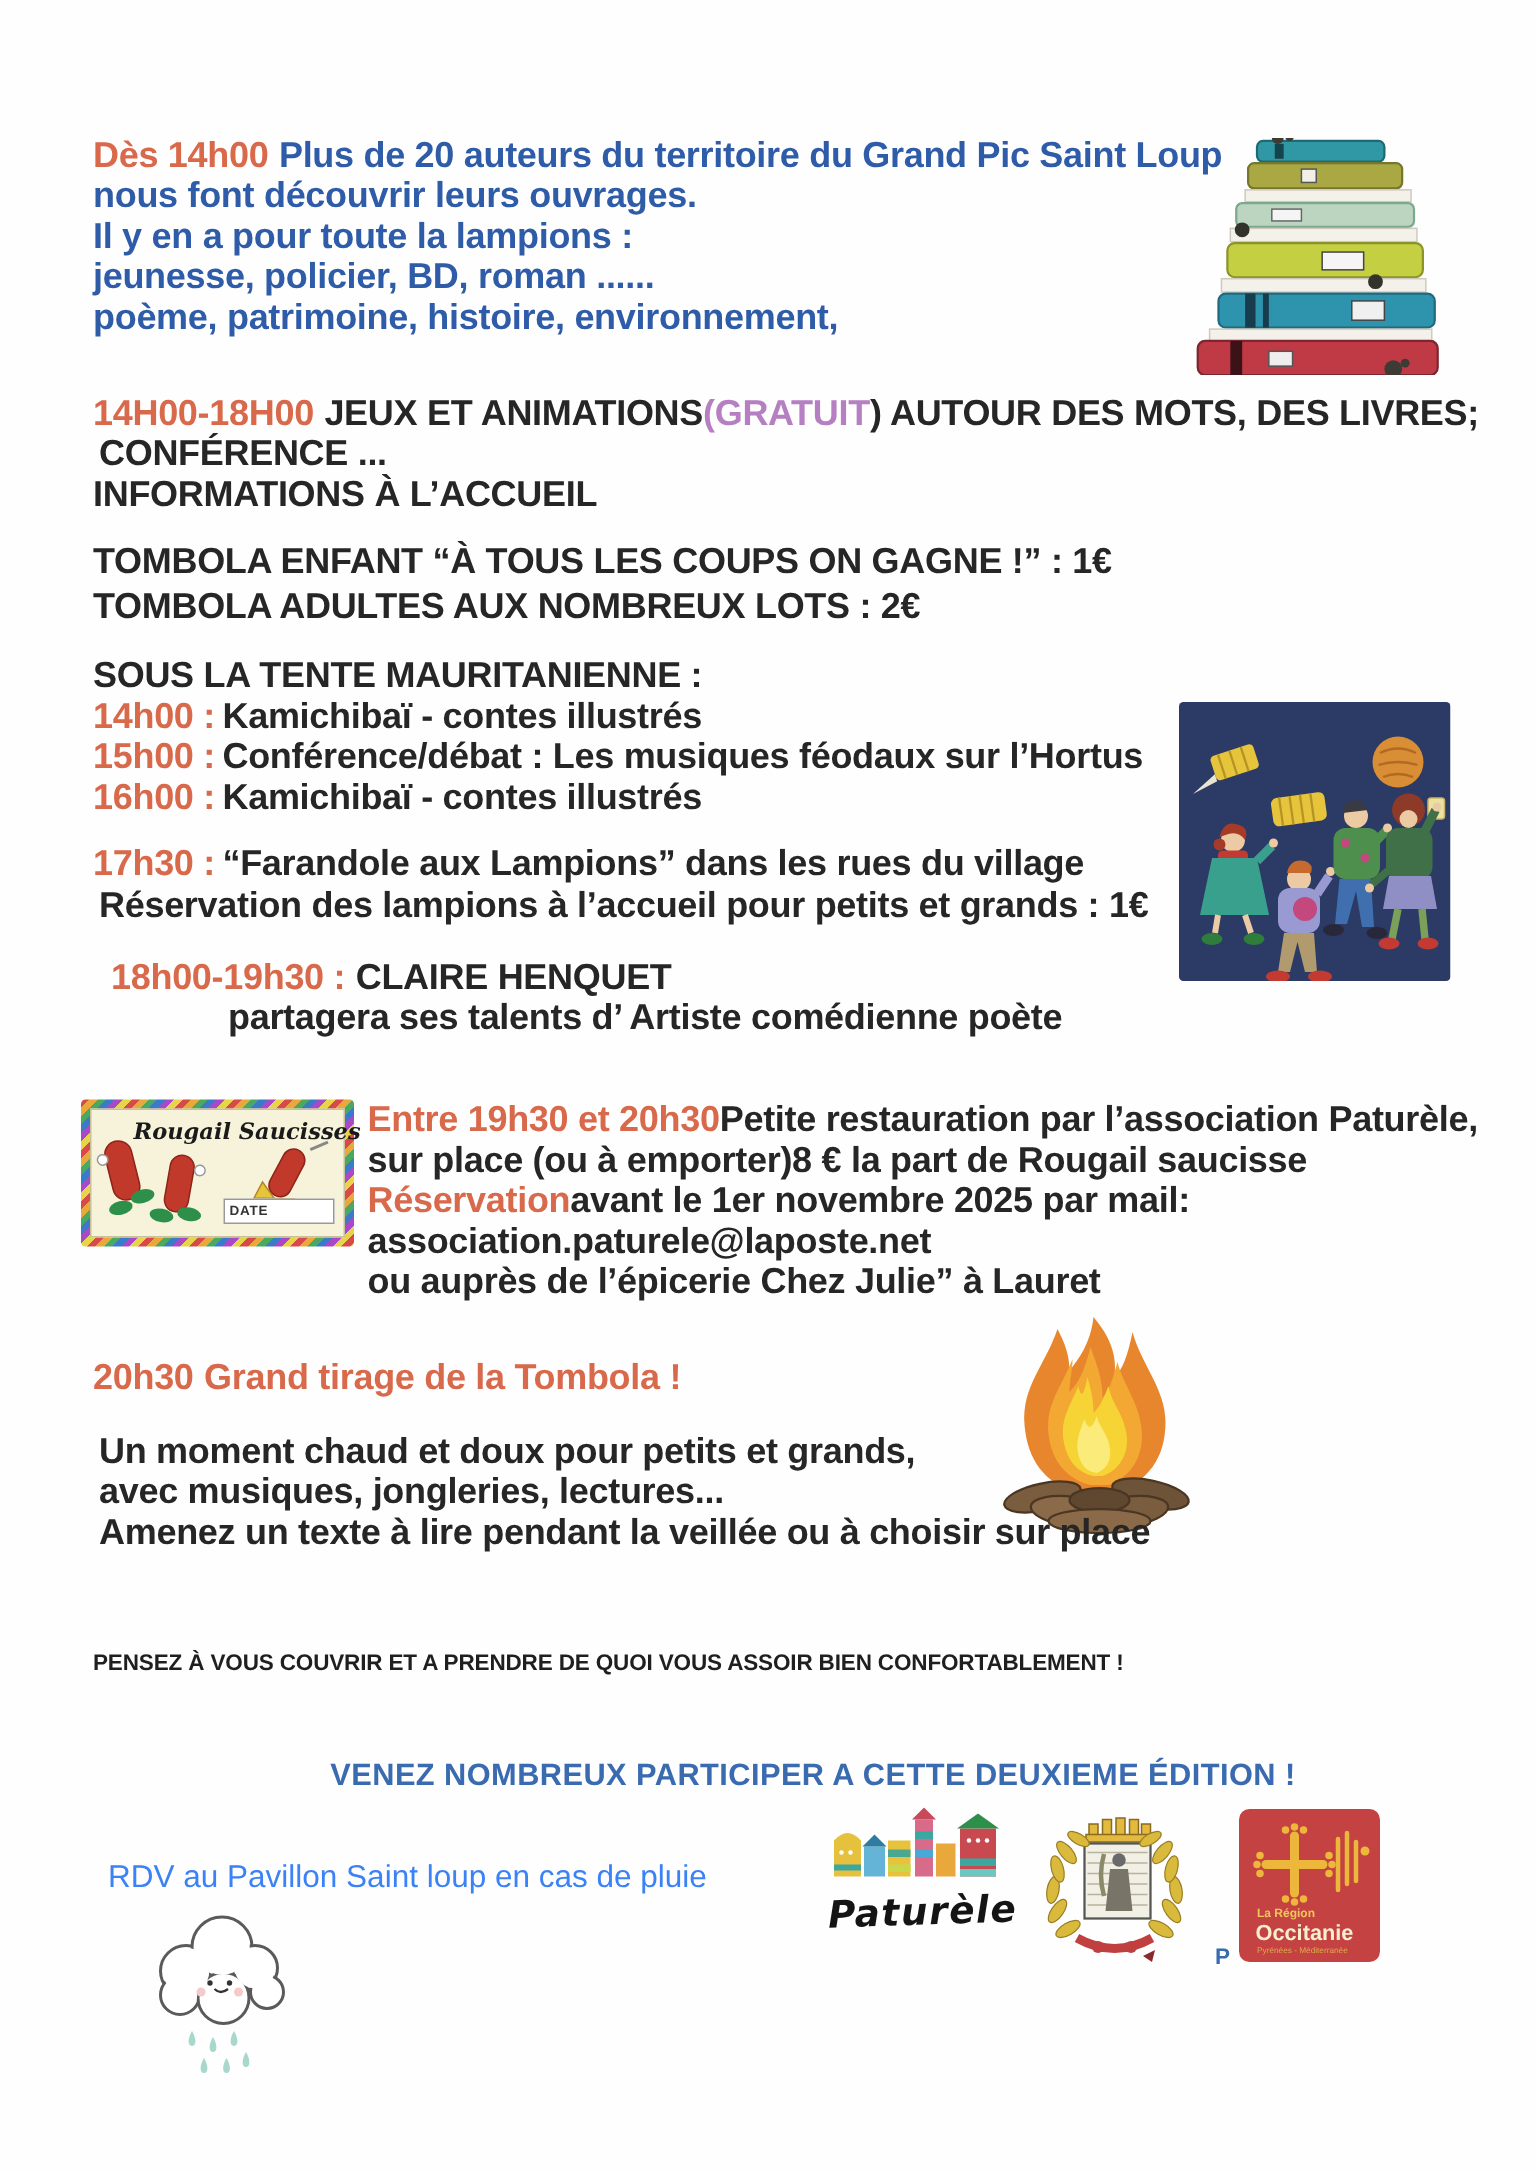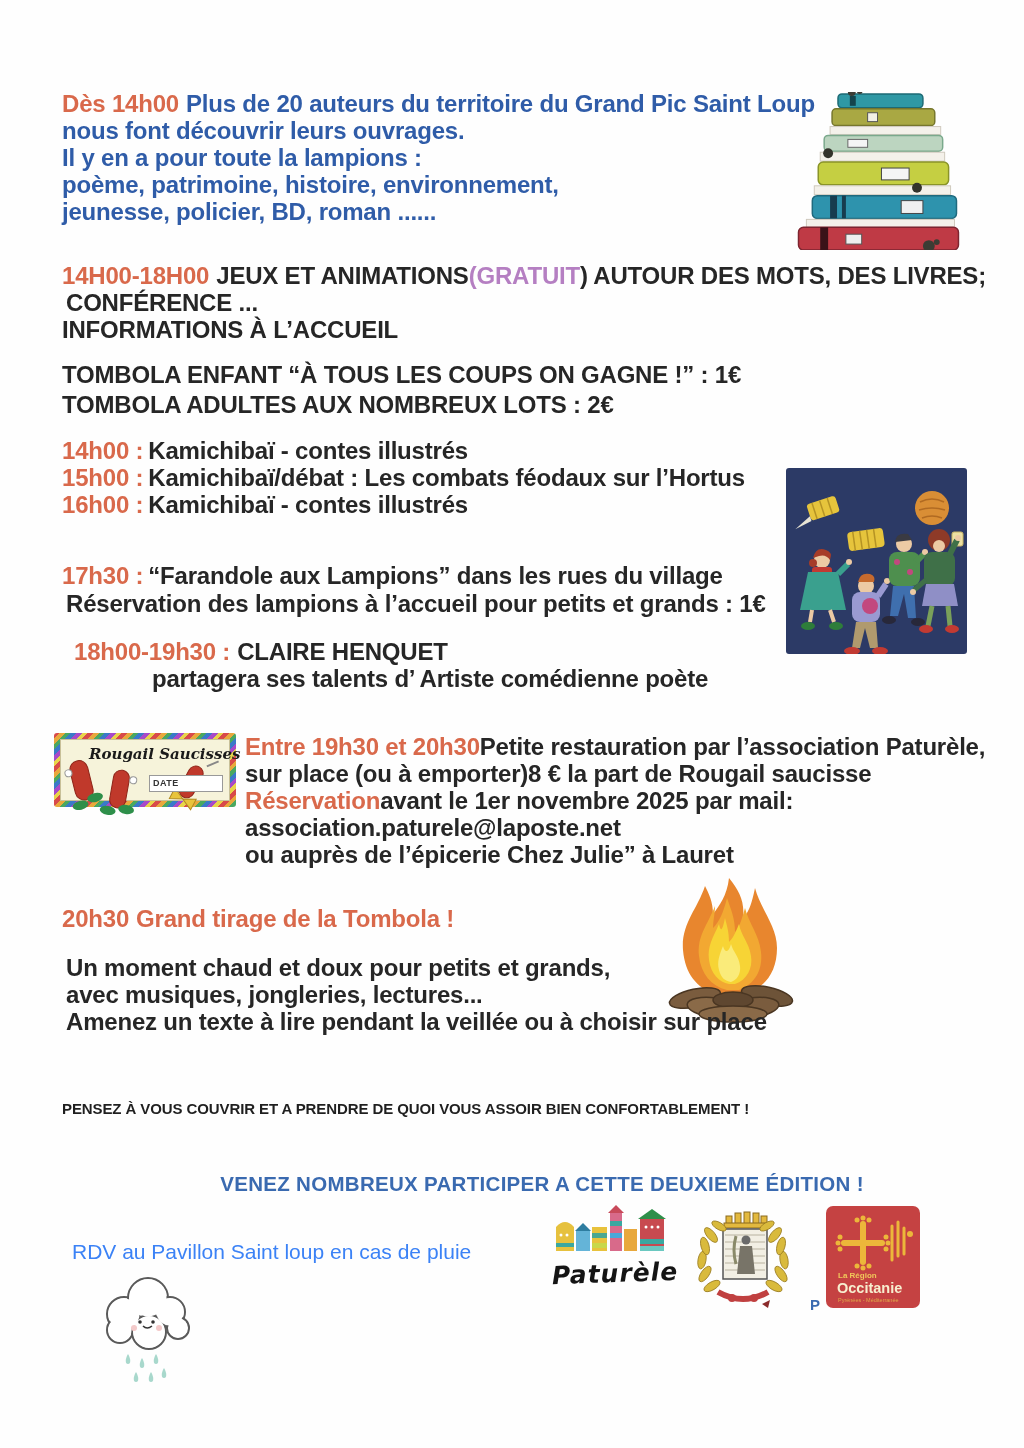--- a/index.html
+++ b/index.html
@@ -16,21 +16,21 @@
   .purple{color:#b57fc2;}
   .tm{margin-right:7px;}
   .tm2{margin-right:5px;}
   .small-caps-line{font-weight:bold;font-size:15px;color:#1f1f1f;letter-spacing:-0.1px;}
   .cta{font-weight:600;font-size:20.5px;color:#3a6ab0;letter-spacing:0.3px;text-align:center;}
   .rdv{font-weight:400;font-size:21px;color:#3b82f6;}
   .indent1{padding-left:4px;}
   .claire-l2{padding-left:78px;}
   
   .rougail{
-    width:182px;height:74px;box-sizing:border-box;padding:6px;
+    width:182px;height:98px;box-sizing:border-box;padding:6px;
     background:repeating-linear-gradient(135deg,#d84a4a 0 4px,#e8a83c 4px 8px,#4aa860 8px 12px,#3a7ac8 12px 16px,#a84ac8 16px 20px,#e8d44a 20px 24px);
     border-radius:3px;
   }
   .rougail-inner{
     position:relative;width:100%;height:100%;background:#f6f3da;
     border:1px solid #c8c098;box-sizing:border-box;
   }
   .rougail-title{
     position:absolute;top:5px;left:28px;
     font-family:"DejaVu Serif","Liberation Serif",serif;
@@ -54,22 +54,22 @@
 </style>
 </head>
 <body>
 
 <div class="page">
 
   <div class="abs" style="left:62px;top:90px;">
     <div class="line txt"><span class="orange tm">Dès 14h00</span><span class="blue">Plus de 20 auteurs du territoire du Grand Pic Saint Loup</span></div>
     <div class="line txt blue">nous font découvrir leurs ouvrages.</div>
     <div class="line txt blue">Il y en a pour toute la lampions :</div>
+    <div class="line txt blue">jeunesse, policier, BD, roman ......</div>
     <div class="line txt blue">poème, patrimoine, histoire, environnement,</div>
-    <div class="line txt blue">jeunesse, policier, BD, roman ......</div>
   </div>
 
   <div class="abs" style="left:788px;top:92px;">
     <svg width="178" height="158" viewBox="0 0 175 160">
       <rect x="48" y="2" width="86" height="14" rx="4" fill="#2f98a4" stroke="#1d6a74" stroke-width="1.5"></rect>
       <rect x="60" y="4" width="6" height="10" fill="#14444c"></rect>
       <circle cx="62" cy="0" r="4" fill="#3c3c34"></circle>
         <circle cx="70" cy="-1" r="3" fill="#3c3c34"></circle>
       <rect x="42" y="17" width="104" height="17" rx="4" fill="#a9a843" stroke="#76762c" stroke-width="1.5"></rect>
       <rect x="78" y="21" width="10" height="9" fill="#f2f0e6" stroke="#555"></rect>
@@ -100,22 +100,23 @@
     <div class="line txt indent1">CONFÉRENCE ...</div>
     <div class="line txt">INFORMATIONS À L’ACCUEIL</div>
   </div>
 
   <div class="abs" style="left:62px;top:360px;">
     <div class="line txt" style="line-height:30px;">TOMBOLA ENFANT “À TOUS LES COUPS ON GAGNE !” : 1€</div>
     <div class="line txt" style="line-height:30px;">TOMBOLA ADULTES AUX NOMBREUX LOTS : 2€</div>
   </div>
 
   <div class="abs" style="left:62px;top:437px;">
+    <div class="line txt">SOUS LA TENTE MAURITANIENNE :</div>
     <div class="line txt"><span class="orange tm2">14h00 :</span><span>Kamichibaï - contes illustrés</span></div>
-    <div class="line txt"><span class="orange tm2">15h00 :</span><span>Kamichibaï/débat : Les combats féodaux sur l’Hortus</span></div>
+    <div class="line txt"><span class="orange tm2">15h00 :</span><span>Conférence/débat : Les musiques féodaux sur l’Hortus</span></div>
     <div class="line txt"><span class="orange tm2">16h00 :</span><span>Kamichibaï - contes illustrés</span></div>
   </div>
 
   <div class="abs" style="left:786px;top:468px;">
     <svg width="181" height="186" viewBox="0 0 181 186">
       <rect x="0" y="0" width="181" height="186" rx="3" fill="#2c3a66"></rect>
 
       <g transform="rotate(-18 36 40)">
         <rect x="22" y="32" width="30" height="17" rx="3" fill="#e6c43c"></rect>
         <line x1="28" y1="32" x2="28" y2="49" stroke="#b59324" stroke-width="1.5"></line>

